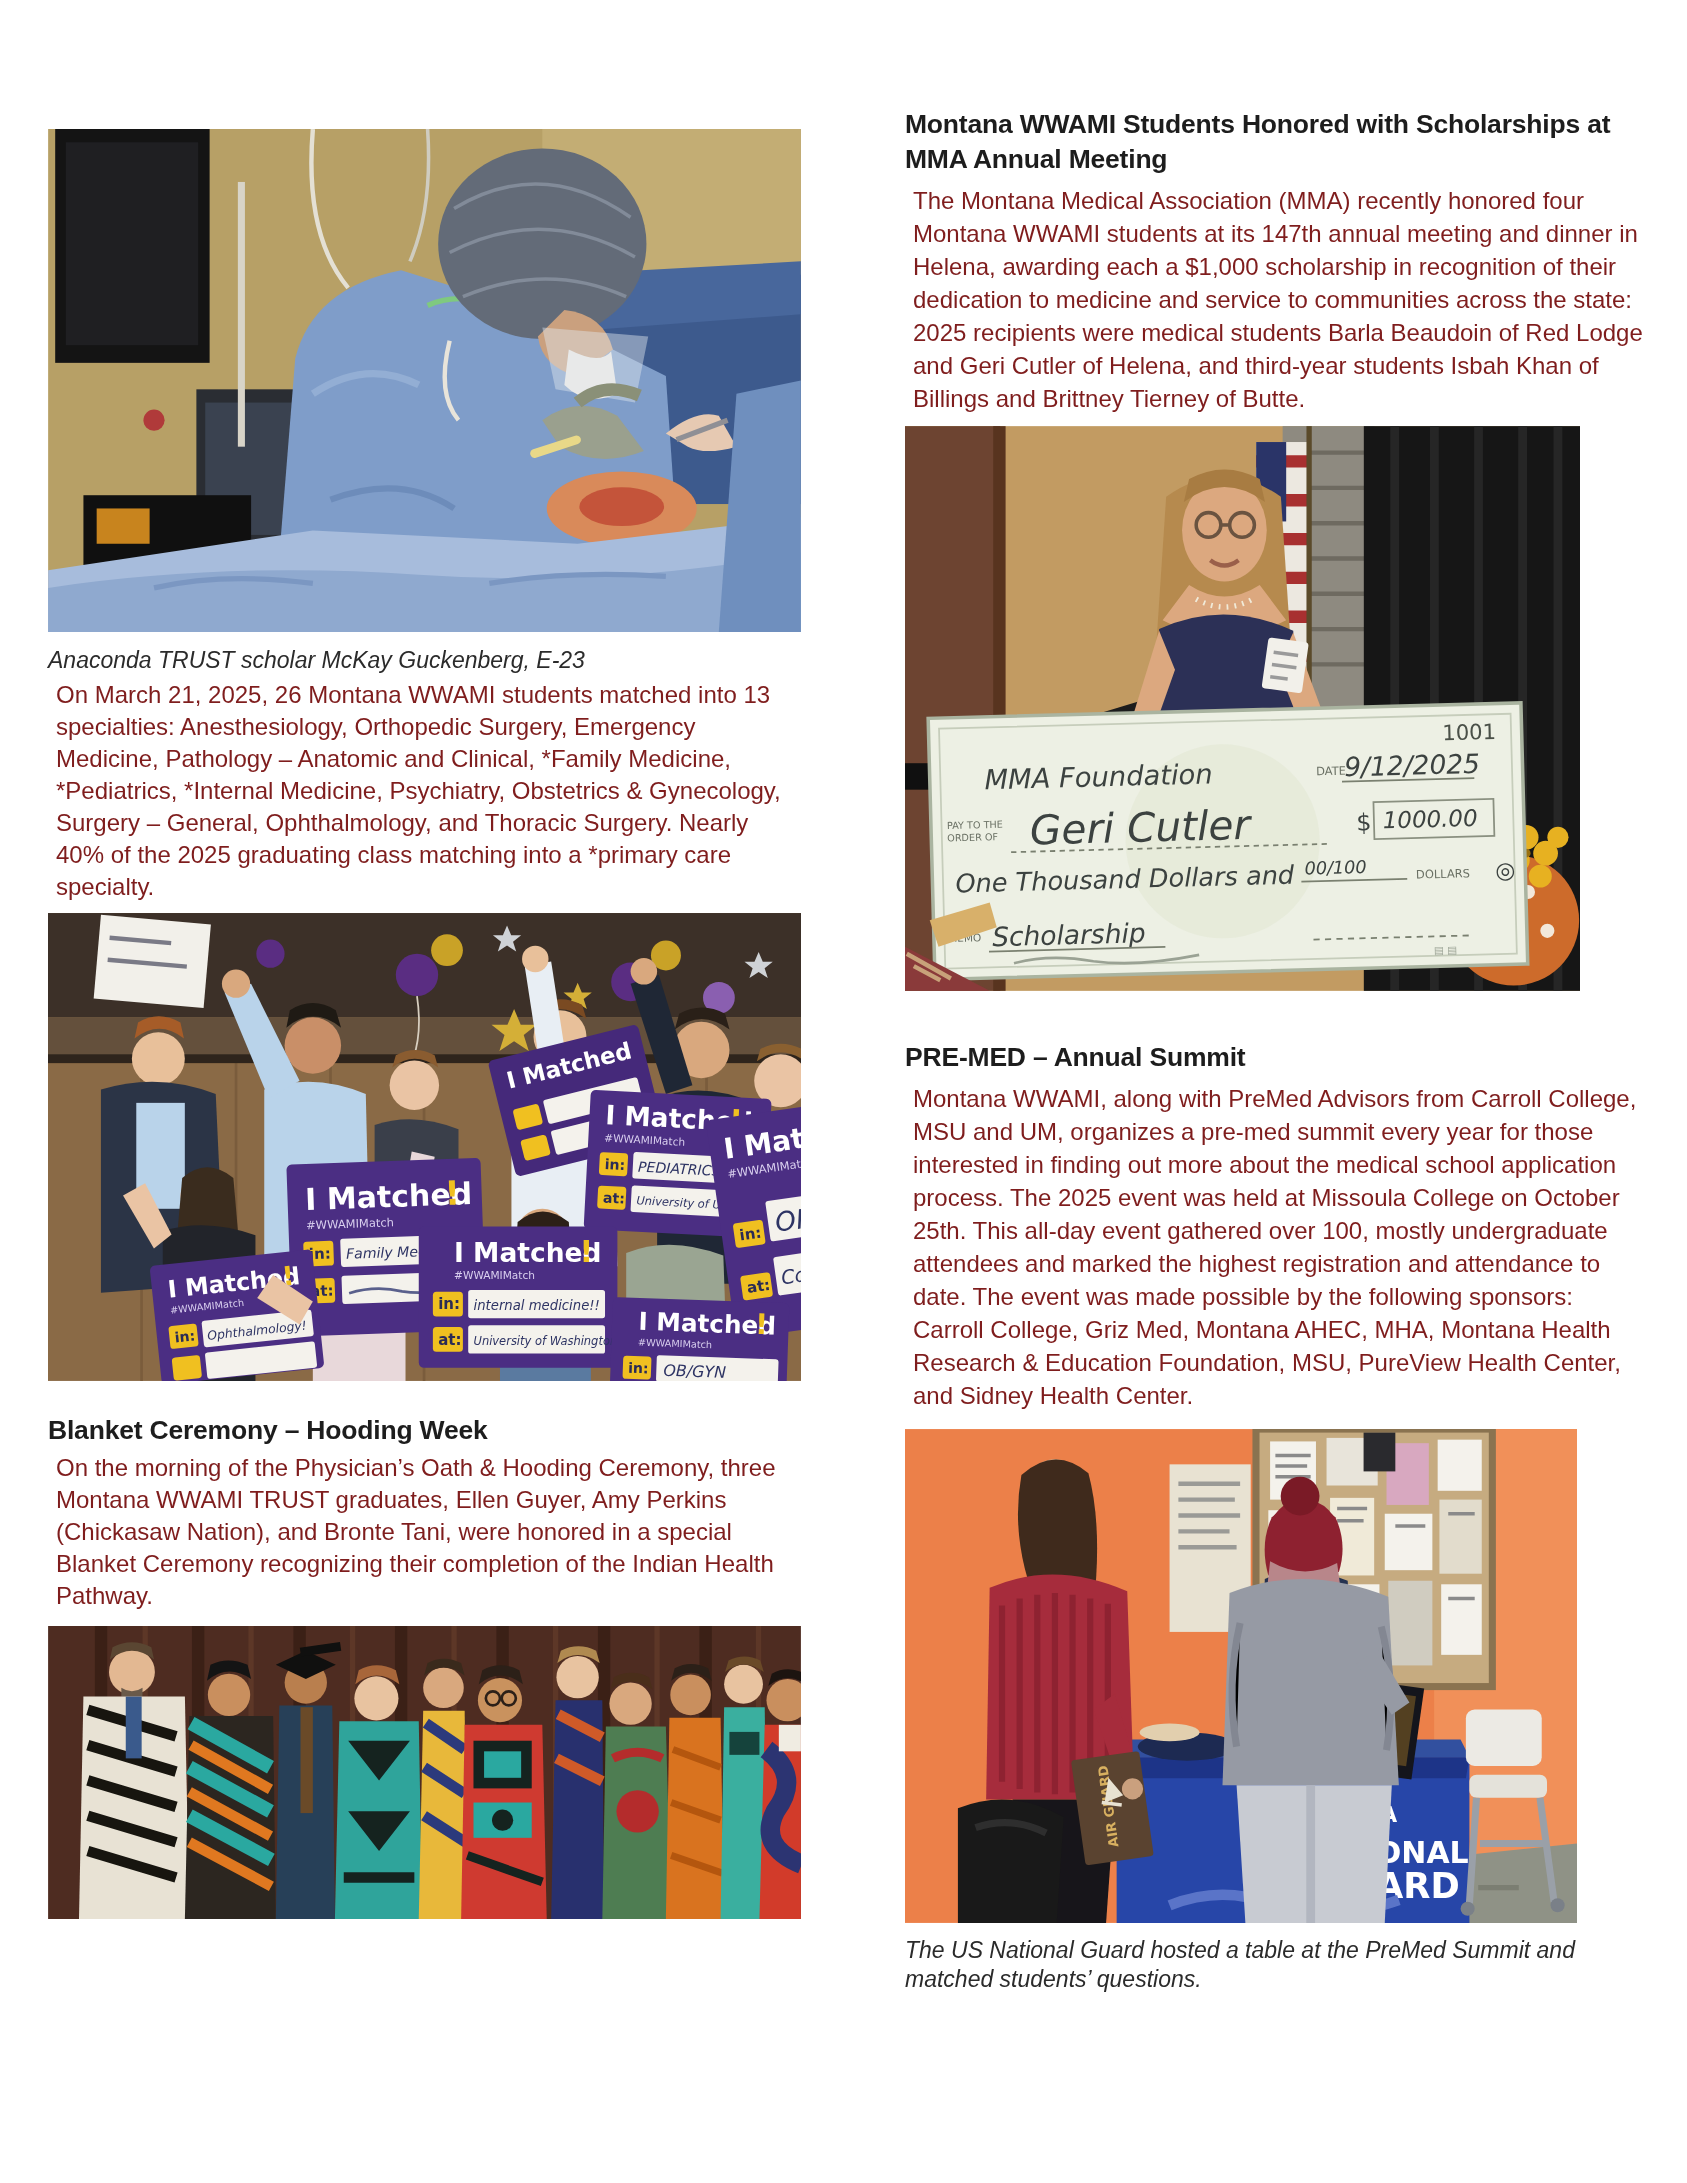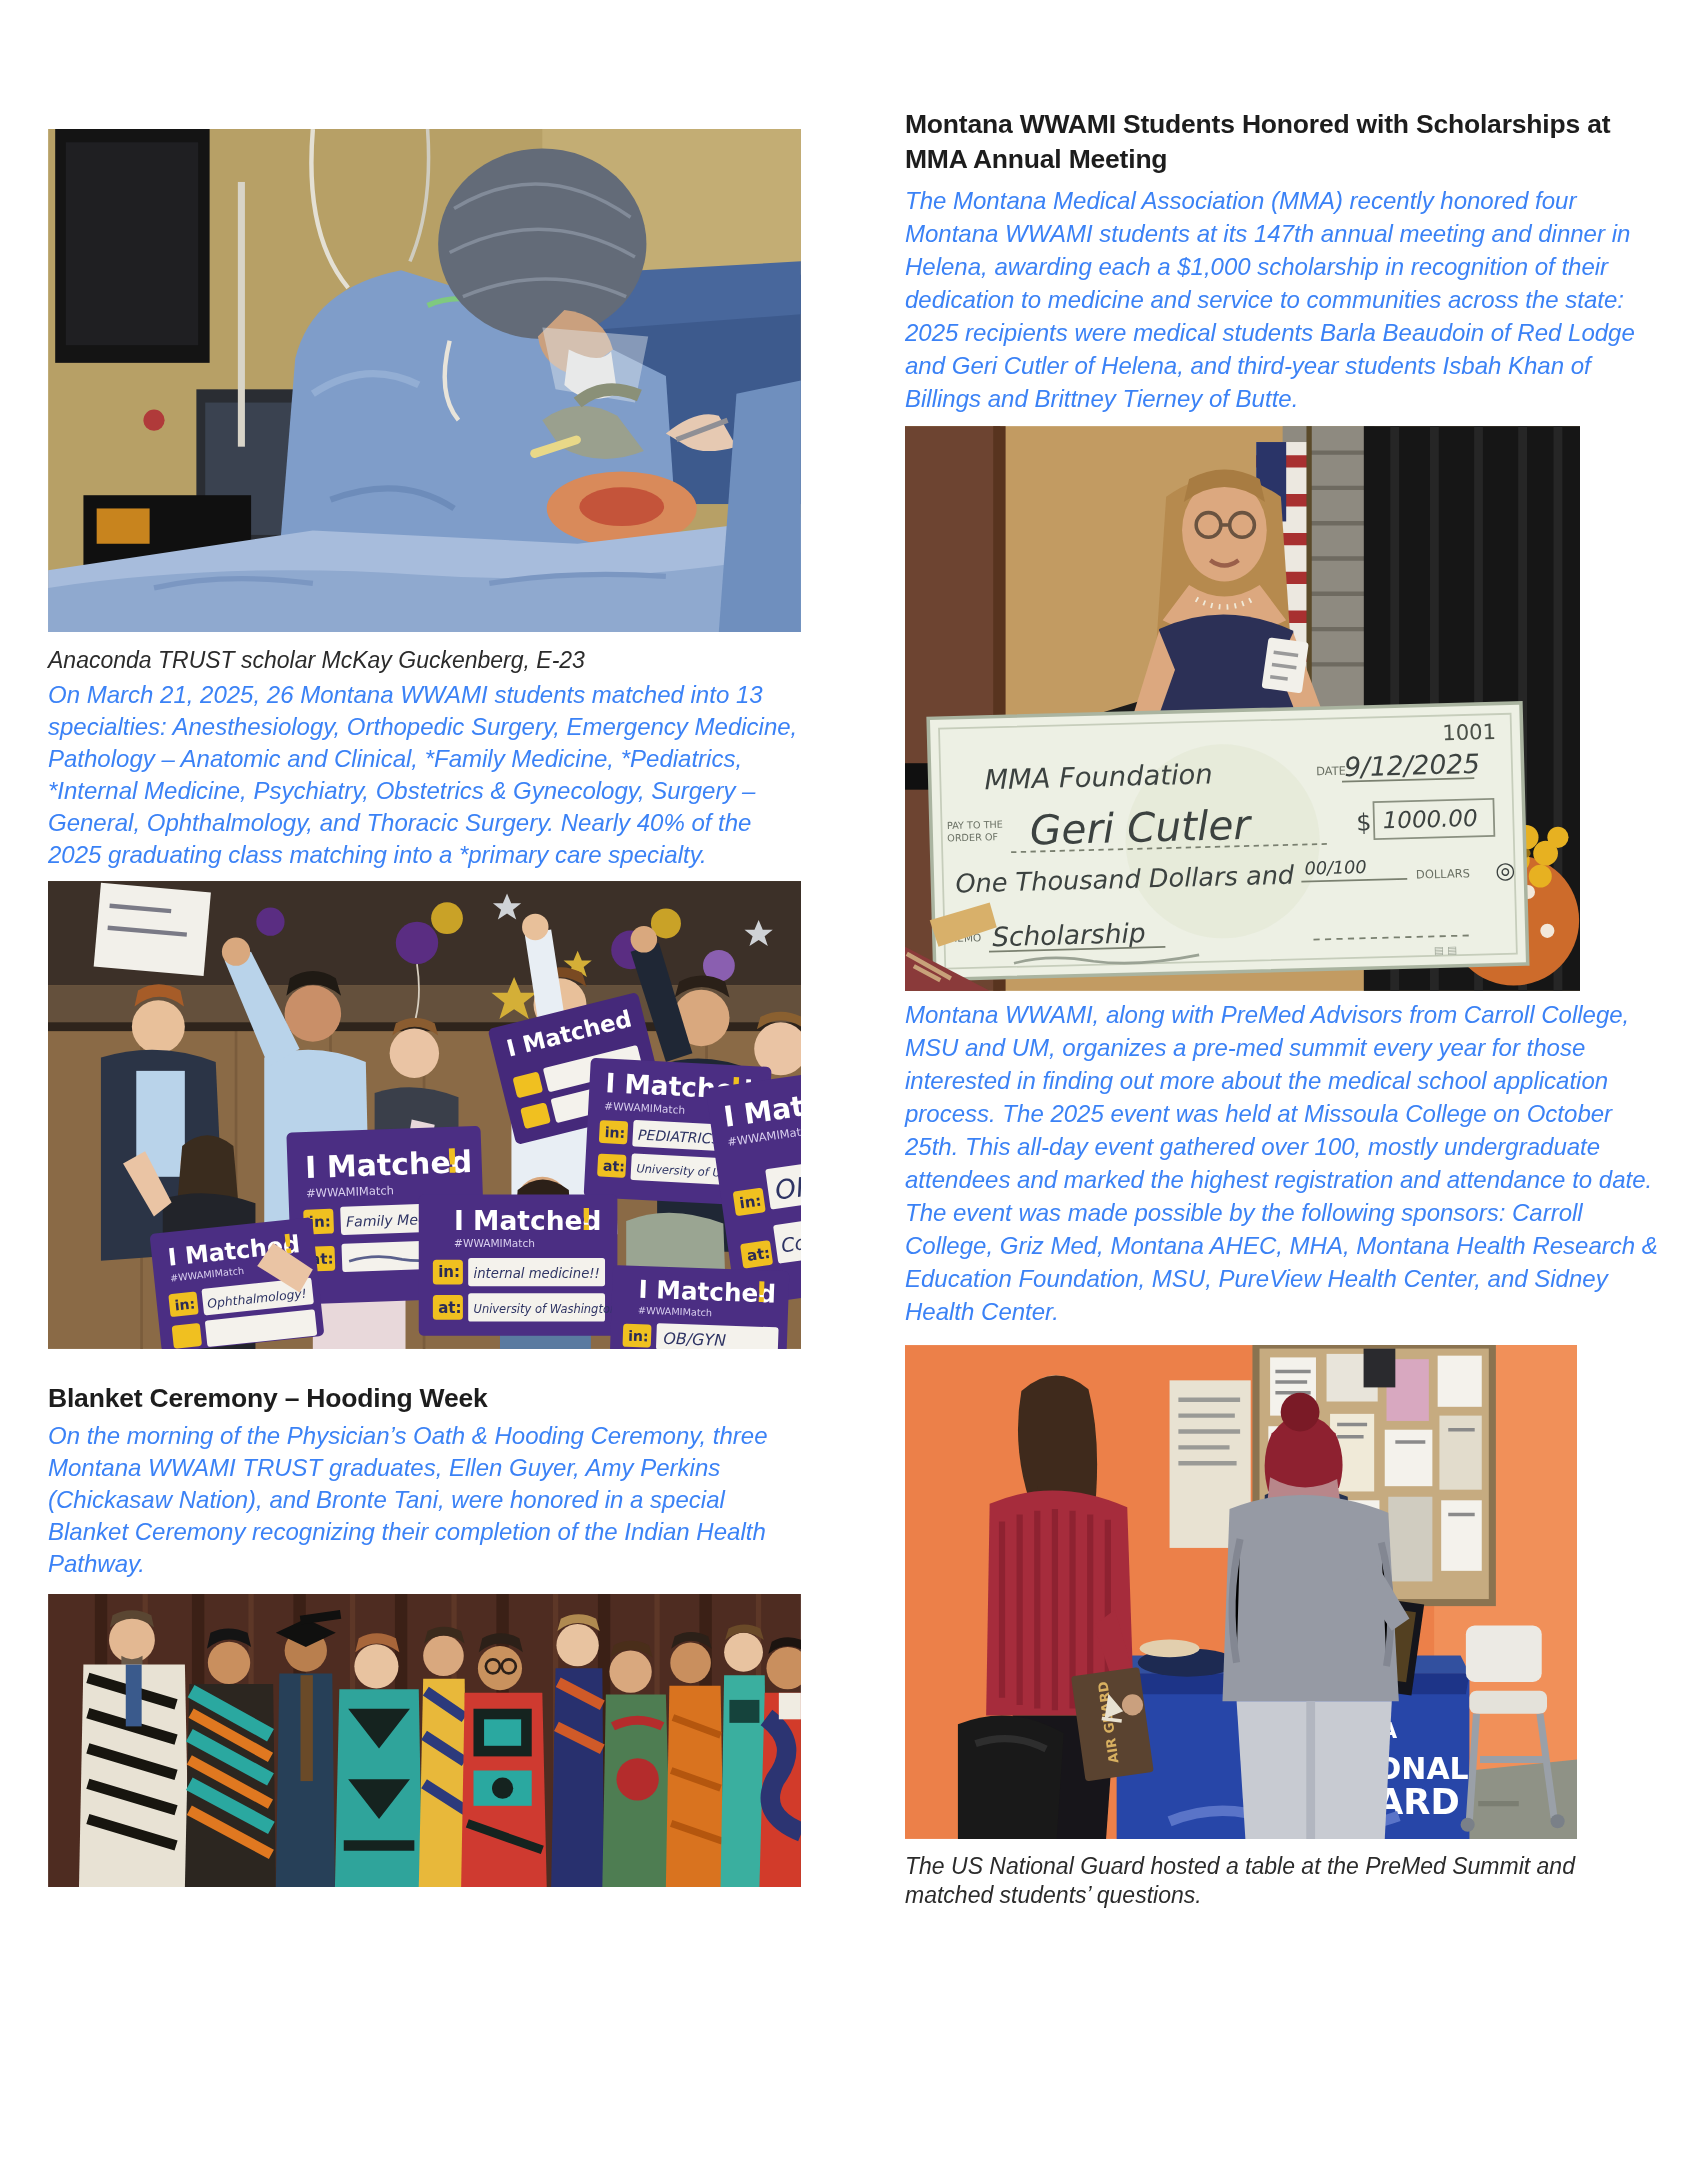--- a/index.html
+++ b/index.html
@@ -14,21 +14,21 @@
   figure{margin:0;padding:0;overflow:hidden;line-height:0;}
   .photo{display:block;}
   .caption{
     font-style:italic;font-size:23px;line-height:29px;color:#2b2b2b;
   }
   .heading{
     font-weight:bold;font-size:26.5px;line-height:35px;color:#1d1d1d;
     letter-spacing:-0.2px;margin:0;
   }
   .bodytext{
-    font-size:24px;color:#3b82f6;margin:0;font-style:italic;
+    font-size:24px;color:#7f1d1d;margin:8px;
   }
   .col-left .bodytext{line-height:32px;}
   .col-right .bodytext{line-height:33px;}
 
   
   .l-photo1{margin-top:115px;}
   .l-cap1{margin-top:14px;}
   .l-h1{margin-top:25px;}
   .l-p1{margin-top:3.5px;}
   .l-photo2{margin-top:10.6px;}
@@ -493,20 +493,21 @@
         <text x="596" y="604" font-size="12" fill="#9aa294">▤ ▤</text>
       </g>
       <g>
         <path d="M0 590 L96 640 L0 640 Z" fill="#8a3a3a"></path>
         <path d="M10 612 l30 16 M2 598 l50 28" stroke="#c8a27a" stroke-width="5"></path>
       </g>
       <path d="M28 560 L96 540 l8 28 -66 22 Z" fill="#d8b06a"></path>
     </svg>
   </figure>
 
+  <h3 class="heading r-h2">PRE-MED – Annual Summit</h3>
 
   <p class="bodytext r-p2">Montana WWAMI, along with PreMed Advisors from Carroll College, MSU and UM, organizes a pre-med summit every year for those interested in finding out more about the medical school application process. The 2025 event was held at Missoula College on October 25th. This all-day event gathered over 100, mostly undergraduate attendees and marked the highest registration and attendance to date. The event was made possible by the following sponsors: Carroll College, Griz Med, Montana AHEC, MHA, Montana Health Research &amp; Education Foundation, MSU, PureView Health Center, and Sidney Health Center.</p>
 
   <figure class="r-photo2">
     <svg class="photo" width="672" height="494" viewBox="0 0 762 560">
       <rect width="762" height="560" fill="#ec8049"></rect>
       <rect x="600" y="0" width="162" height="560" fill="#f19059"></rect>
       <g>
         <path d="M420 505 L762 470 L762 560 L400 560 Z" fill="#8f9286"></path>
         <path d="M470 520 h40 M560 505 h50 M650 520 h46 M540 540 h60" stroke="#7b7e72" stroke-width="6"></path>

